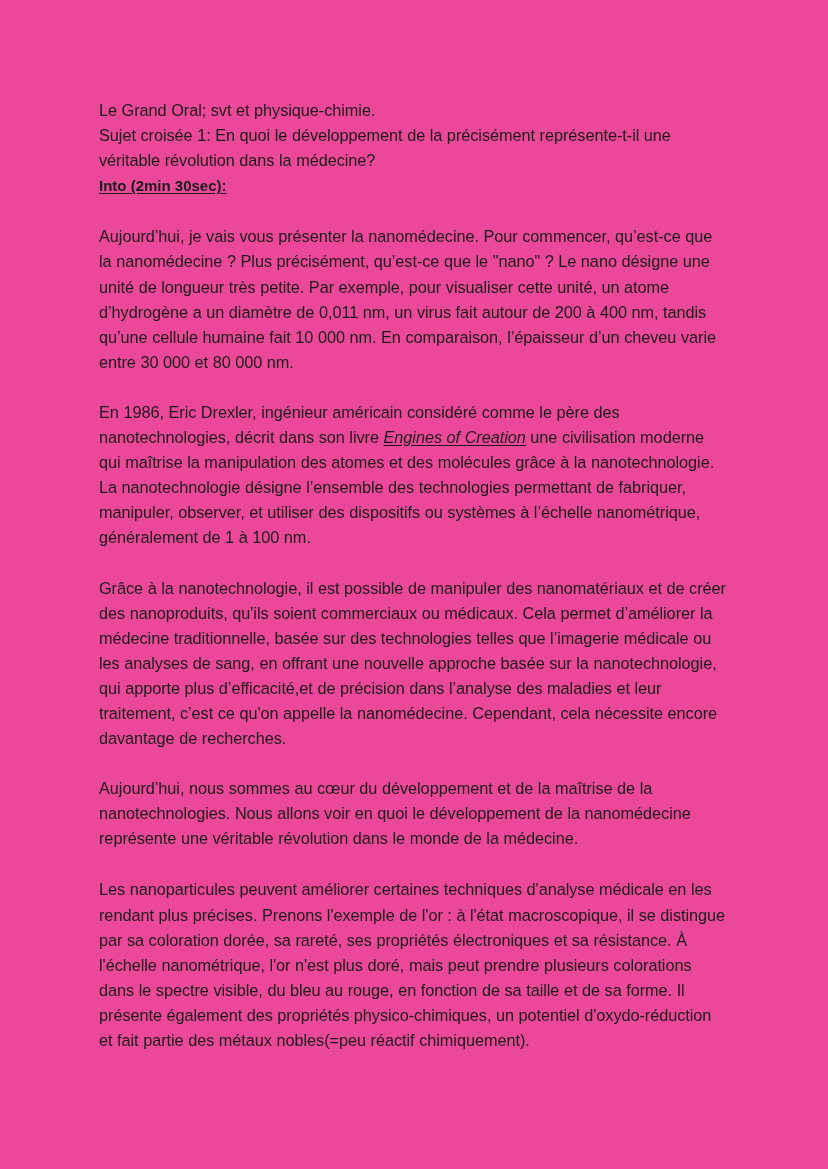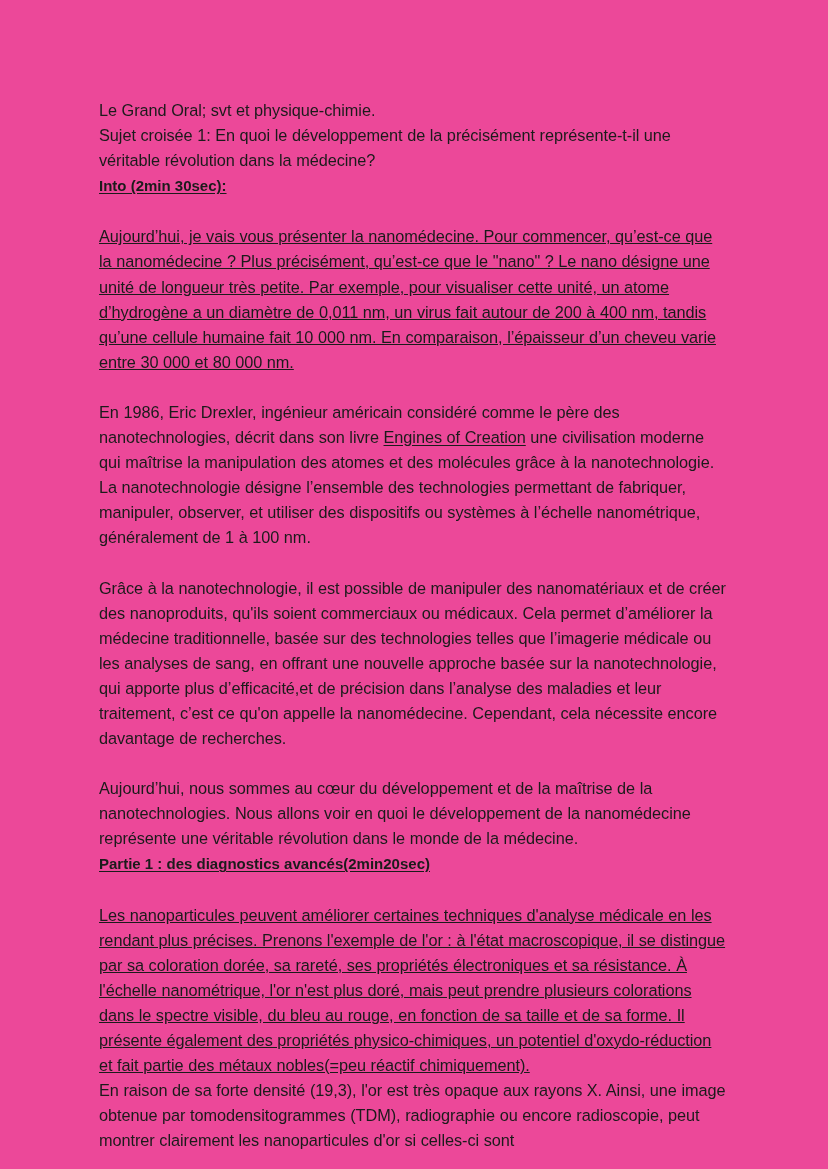--- a/index.html
+++ b/index.html
@@ -36,32 +36,33 @@
     line-height: 25.1px;
     letter-spacing: -0.05px;
     margin: 0;
     text-align: left;
     word-spacing: 0.1px;
   }
 
   
   .gap-para { margin-top: 25px; }
   .gap-head { margin-top: 26px; }
-  .gap-after-head { margin-top: 26px; text-decoration: underline; }
+  .gap-after-head { margin-top: 26px; }
 
   .heading {
     font-size: 15px;
     line-height: 25.1px;
     font-weight: bold;
     text-decoration: underline;
     text-underline-offset: 2px;
     margin: 0;
   }
 
   .book-title {
+    font-style: italic;
     text-decoration: underline;
     text-underline-offset: 2px;
   }
 
   .u {
     text-underline-offset: 2.5px;
   }
 
   .title-block .para { margin: 0; }
 </style>
@@ -79,20 +80,18 @@
     <p class="heading gap-head">Into (2min 30sec):</p>
 
     <p class="para gap-after-head">Aujourd’hui, je vais vous présenter la nanomédecine. Pour commencer, qu’est-ce que la nanomédecine ? Plus précisément, qu’est-ce que le "nano" ? Le nano désigne une unité de longueur très petite. Par exemple, pour visualiser cette unité, un atome d’hydrogène a un diamètre de 0,011 nm, un virus fait autour de 200 à 400 nm, tandis qu’une cellule humaine fait 10 000 nm. En comparaison, l’épaisseur d’un cheveu varie entre 30 000 et 80 000 nm.</p>
 
     <p class="para gap-para"><span>En 1986, Eric Drexler, ingénieur américain considéré comme le père des nanotechnologies, décrit dans son livre </span><span class="book-title">Engines of Creation</span><span> une civilisation moderne qui maîtrise la manipulation des atomes et des molécules grâce à la nanotechnologie. La nanotechnologie désigne l’ensemble des technologies permettant de fabriquer, manipuler, observer, et utiliser des dispositifs ou systèmes à l’échelle nanométrique, généralement de 1 à 100 nm.</span></p>
 
     <p class="para gap-para">Grâce à la nanotechnologie, il est possible de manipuler des nanomatériaux et de créer des nanoproduits, qu'ils soient commerciaux ou médicaux. Cela permet d’améliorer la médecine traditionnelle, basée sur des technologies telles que l’imagerie médicale ou les analyses de sang, en offrant une nouvelle approche basée sur la nanotechnologie, qui apporte plus d’efficacité,et de précision dans l’analyse des maladies et leur traitement, c’est ce qu'on appelle la nanomédecine. Cependant, cela nécessite encore davantage de recherches.</p>
 
     <p class="para gap-para"><span>Aujourd’hui, nous sommes au cœur du développement et de la maîtrise de la nanotechnologies. </span><span class="u">Nous allons voir en quoi le développement de la nanomédecine représente une véritable révolution dans le monde de la médecine.</span></p>
 
-    <p class="heading gap-head">Partie 1 : des diagnostics avancés(2min20sec)</p>
 
     <p class="para gap-after-head">Les nanoparticules peuvent améliorer certaines techniques d'analyse médicale en les rendant plus précises. Prenons l'exemple de l'or : à l'état macroscopique, il se distingue par sa coloration dorée, sa rareté, ses propriétés électroniques et sa résistance. À l'échelle nanométrique, l'or n'est plus doré, mais peut prendre plusieurs colorations dans le spectre visible, du bleu au rouge, en fonction de sa taille et de sa forme. Il présente également des propriétés physico-chimiques, un potentiel d'oxydo-réduction et fait partie des métaux nobles(=peu réactif chimiquement).</p>
 
-    <p class="para">En raison de sa forte densité (19,3), l'or est très opaque aux rayons X. Ainsi, une image obtenue par tomodensitogrammes (TDM), radiographie ou encore radioscopie, peut montrer clairement les nanoparticules d'or si celles-ci sont</p>
 
   </div>
 </div>
 
 </body></html>

